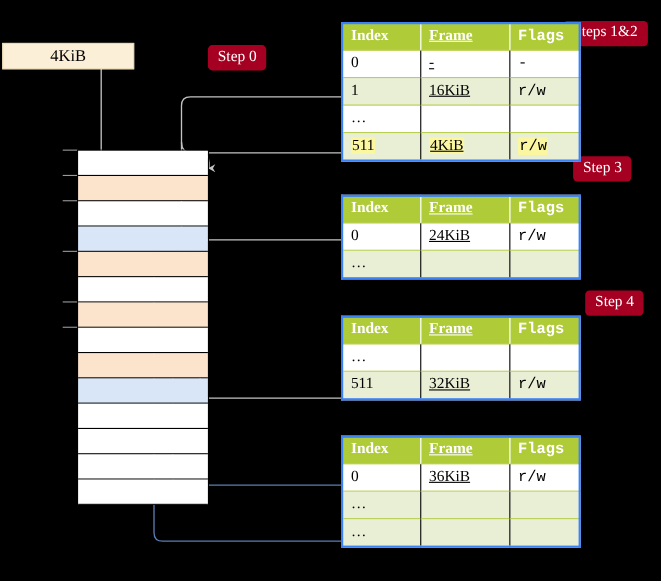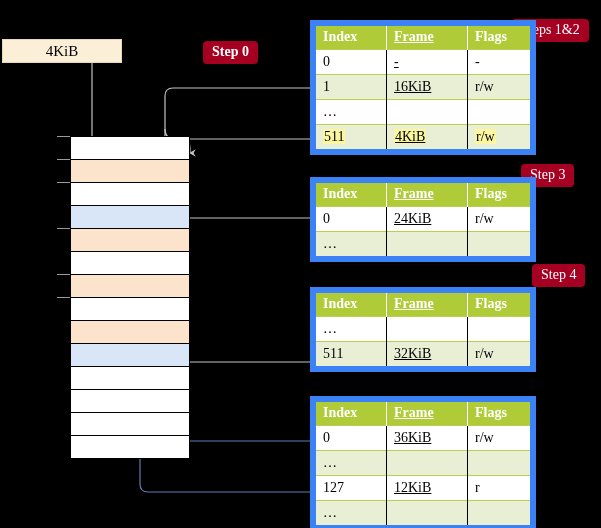--- a/index.html
+++ b/index.html
@@ -68,21 +68,21 @@
     left: 57px;
     width: 14px;
   }
 
   
   .ptable {
     position: absolute;
     border-collapse: collapse;
     font-size: 14px;
     background: #FFFFFF;
-    border: 6px solid #3b82f6;
+    border: 2px solid #3b82f6;
   }
   .ptable th {
     background: #AFCB37;
     color: #FFFFFF;
     font-weight: bold;
     text-align: left;
     padding: 3px 7px 4px 7px;
     border-right: 1px solid #FFFFFF;
     white-space: nowrap;
   }
@@ -96,21 +96,21 @@
     height: 17px;
   }
   .ptable td:last-child { border-right: none; }
   .ptable tr.alt td { background: #E8EFD4; }
   .ptable td .hl {
     background: #FBF7A0;
     padding: 0 1px;
   }
   .colI { width: 56px; }
   .colF { width: 66px; text-decoration: underline; }
-  .colG { width: 48px; }
+  .colG { width: 48px; font-family: Liberation Mono, monospace; }
 
   
   #wires {
     position: absolute;
     left: 0; top: 0;
     width: 601px; height: 528px;
     pointer-events: none;
   }
 </style>
 </head>
@@ -143,27 +143,27 @@
 
     <path d="M312,441 L165,441 Q157,441 157,433 L157,330" fill="none" stroke="#5A7FB4" stroke-width="1.2" marker-end="url(#ablue)"></path>
 
     <path d="M312,492 L148,492 Q140,492 140,484 L140,214" fill="none" stroke="#5A7FB4" stroke-width="1.2" marker-end="url(#ablue)"></path>
   </svg>
 
   <div class="sizebox" style="left:2px; top:39px; width:118px;">
     <span>4KiB</span>
   </div>
 
-  <div class="badge" style="left:203px; top:41px;font-weight:bold;">
+  <div class="badge" style="left:189px; top:41px;">
     <span>Step 0</span>
   </div>
   <div class="badge" style="left:512px; top:19px;">
     <span>Steps 1&amp;2</span>
   </div>
-  <div class="badge" style="left:521px; top:164px;">
+  <div class="badge" style="left:521px; top:142px;">
     <span>Step 3</span>
   </div>
   <div class="badge" style="left:532px; top:264px;">
     <span>Step 4</span>
   </div>
 
   <div class="tick" style="top:136px;"></div>
   <div class="tick" style="top:159px;"></div>
   <div class="tick" style="top:182px;"></div>
   <div class="tick" style="top:228px;"></div>
@@ -272,25 +272,20 @@
         <tr>
           <td class="colI">0</td>
           <td class="colF">36KiB</td>
           <td class="colG">r/w</td>
         </tr>
         <tr class="alt">
           <td class="colI">…</td>
           <td class="colF"></td>
           <td class="colG"></td>
         </tr>
-        <tr>
-          <td class="colI">127</td>
-          <td class="colF">12KiB</td>
-          <td class="colG">r</td>
-        </tr>
         <tr class="alt">
           <td class="colI">…</td>
           <td class="colF"></td>
           <td class="colG"></td>
         </tr>
       </tbody>
     </table>
 
 </div>
 

